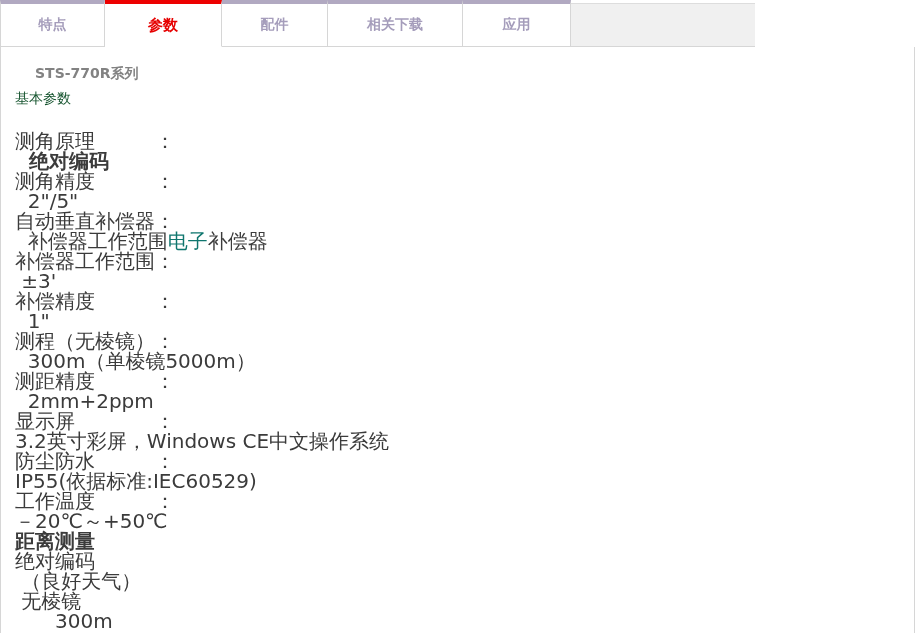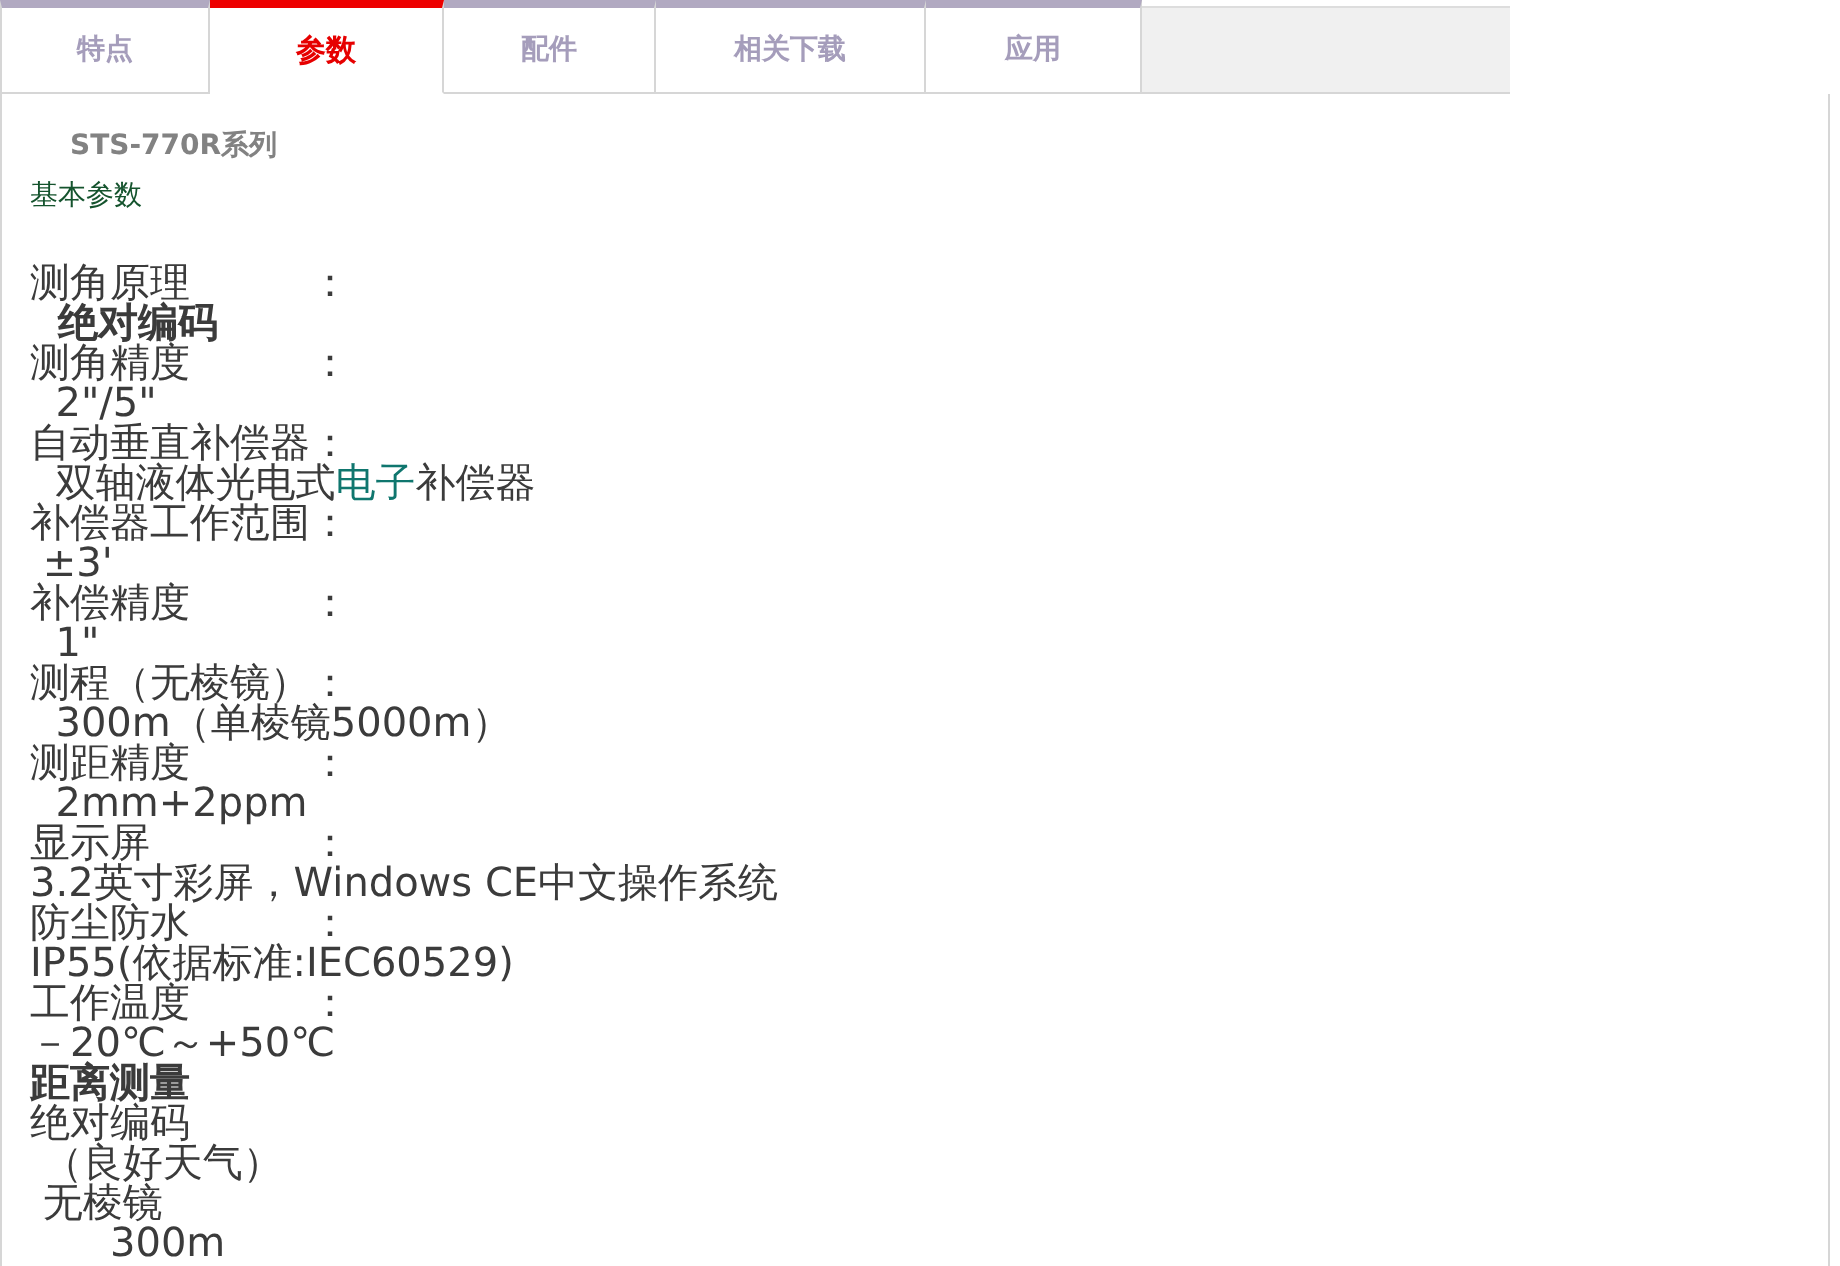--- a/index.html
+++ b/index.html
@@ -102,21 +102,21 @@
 
 <div class="content">
   <div class="series-title">STS-770R系列</div>
   <div class="section-subtitle">基本参数</div>
   <div class="spec-list">
       <div class="spec-line"><span>测角原理　　　：</span></div>
       <div class="spec-line bold"><span>  绝对编码</span></div>
       <div class="spec-line"><span>测角精度　　　：</span></div>
       <div class="spec-line"><span>  2"/5"</span></div>
       <div class="spec-line"><span>自动垂直补偿器：</span></div>
-      <div class="spec-line"><span>  双轴液体光电式</span><span class="spec-link">电子</span><span>补偿器</span></div>
+      <div class="spec-line"><span>  补偿器工作范围</span><span class="spec-link">电子</span><span>补偿器</span></div>
       <div class="spec-line"><span>补偿器工作范围：</span></div>
       <div class="spec-line"><span> ±3'</span></div>
       <div class="spec-line"><span>补偿精度　　　：</span></div>
       <div class="spec-line"><span>  1"</span></div>
       <div class="spec-line"><span>测程（无棱镜）：</span></div>
       <div class="spec-line"><span>  300m（单棱镜5000m）</span></div>
       <div class="spec-line"><span>测距精度　　　：</span></div>
       <div class="spec-line"><span>  2mm+2ppm</span></div>
       <div class="spec-line"><span>显示屏　　　　：</span></div>
       <div class="spec-line"><span>3.2英寸彩屏，Windows CE中文操作系统</span></div>

